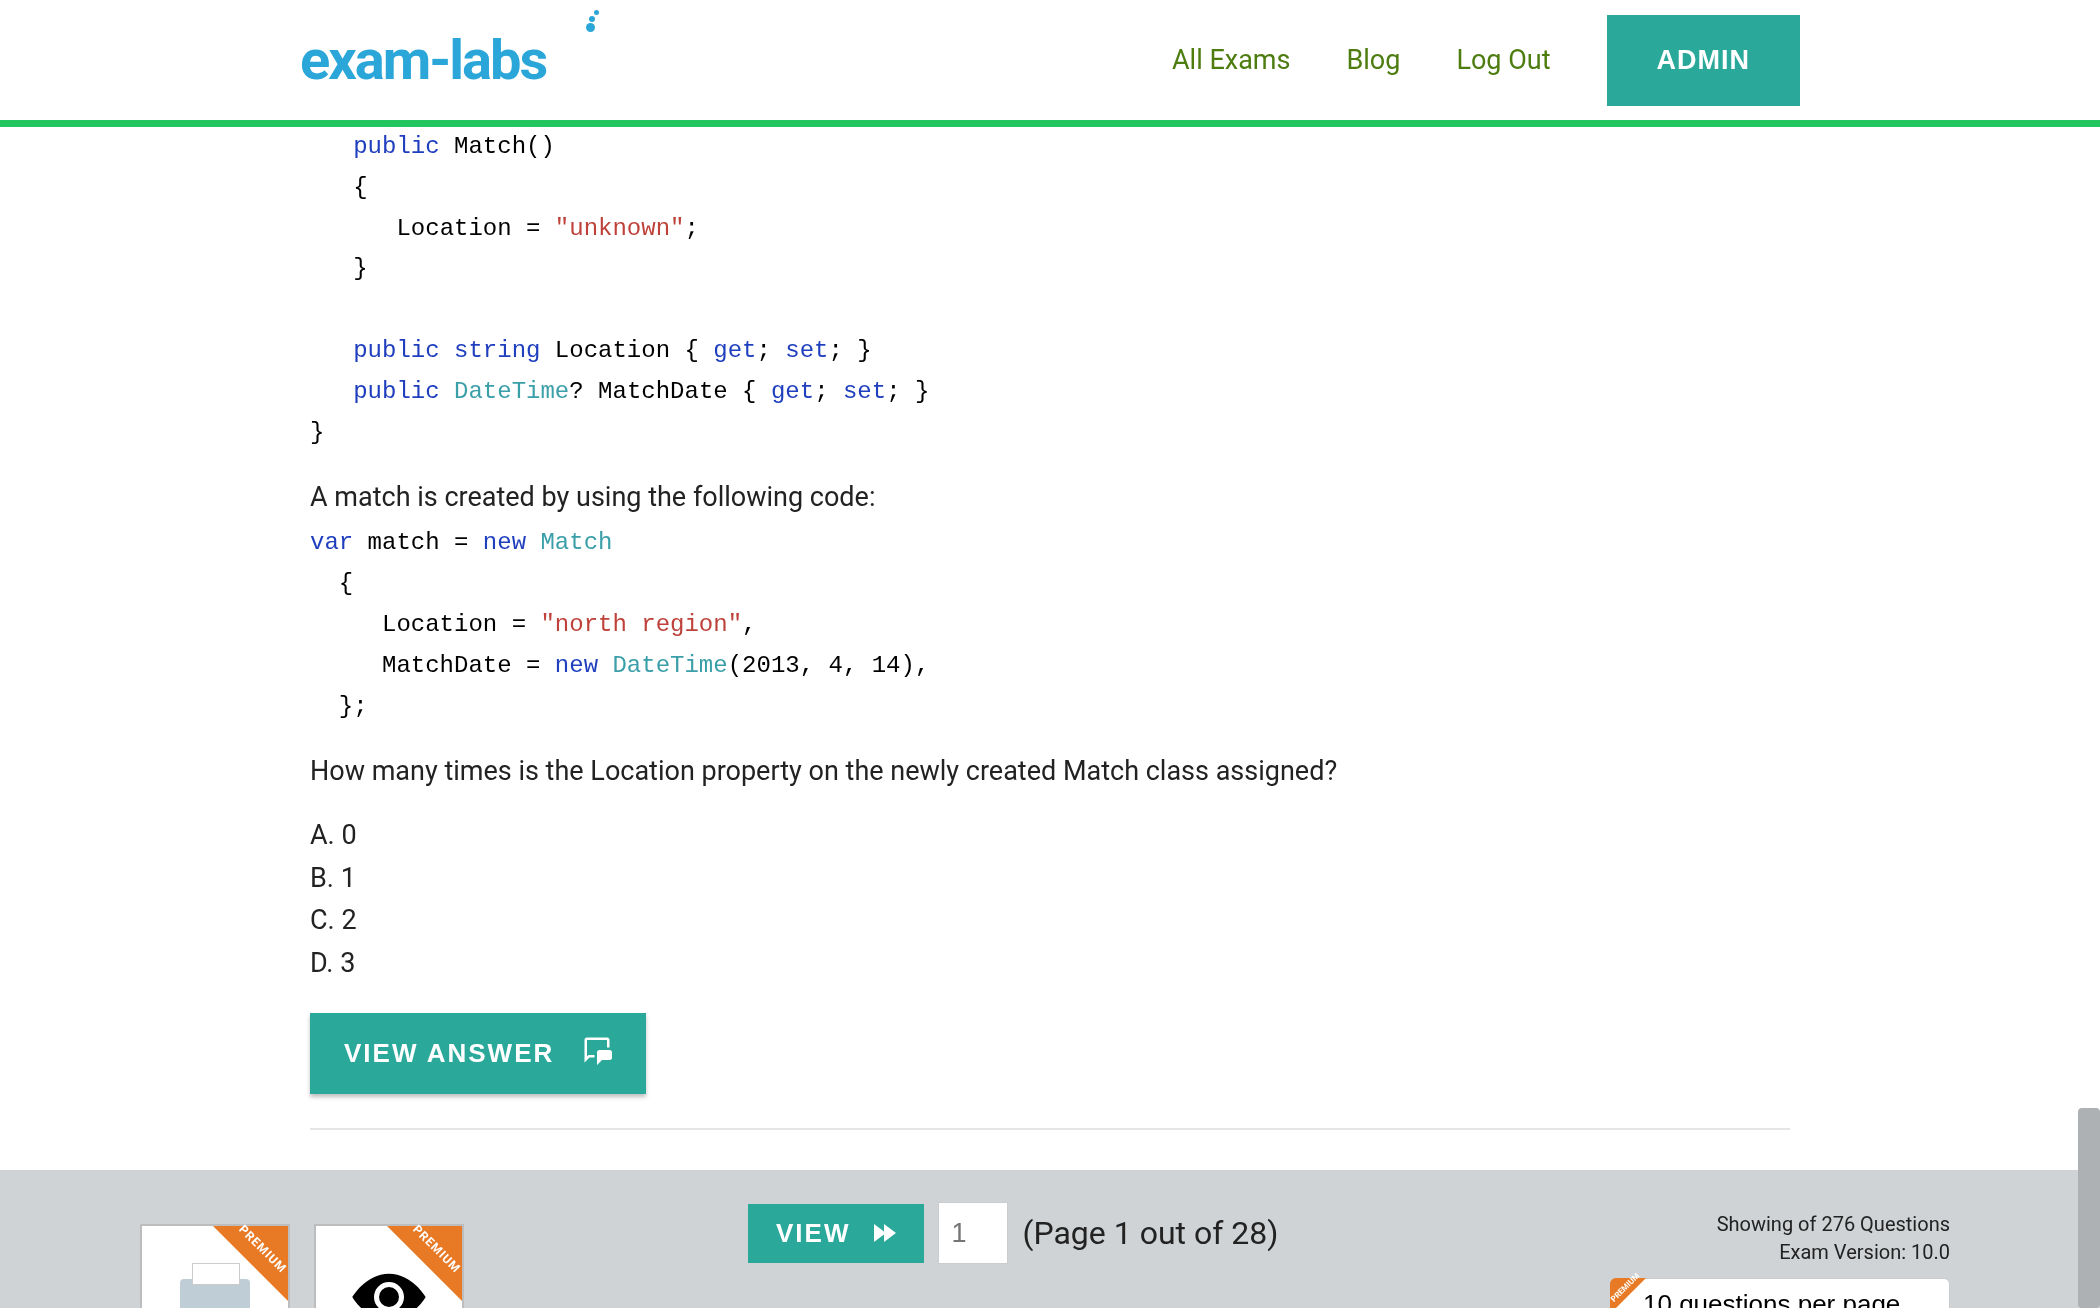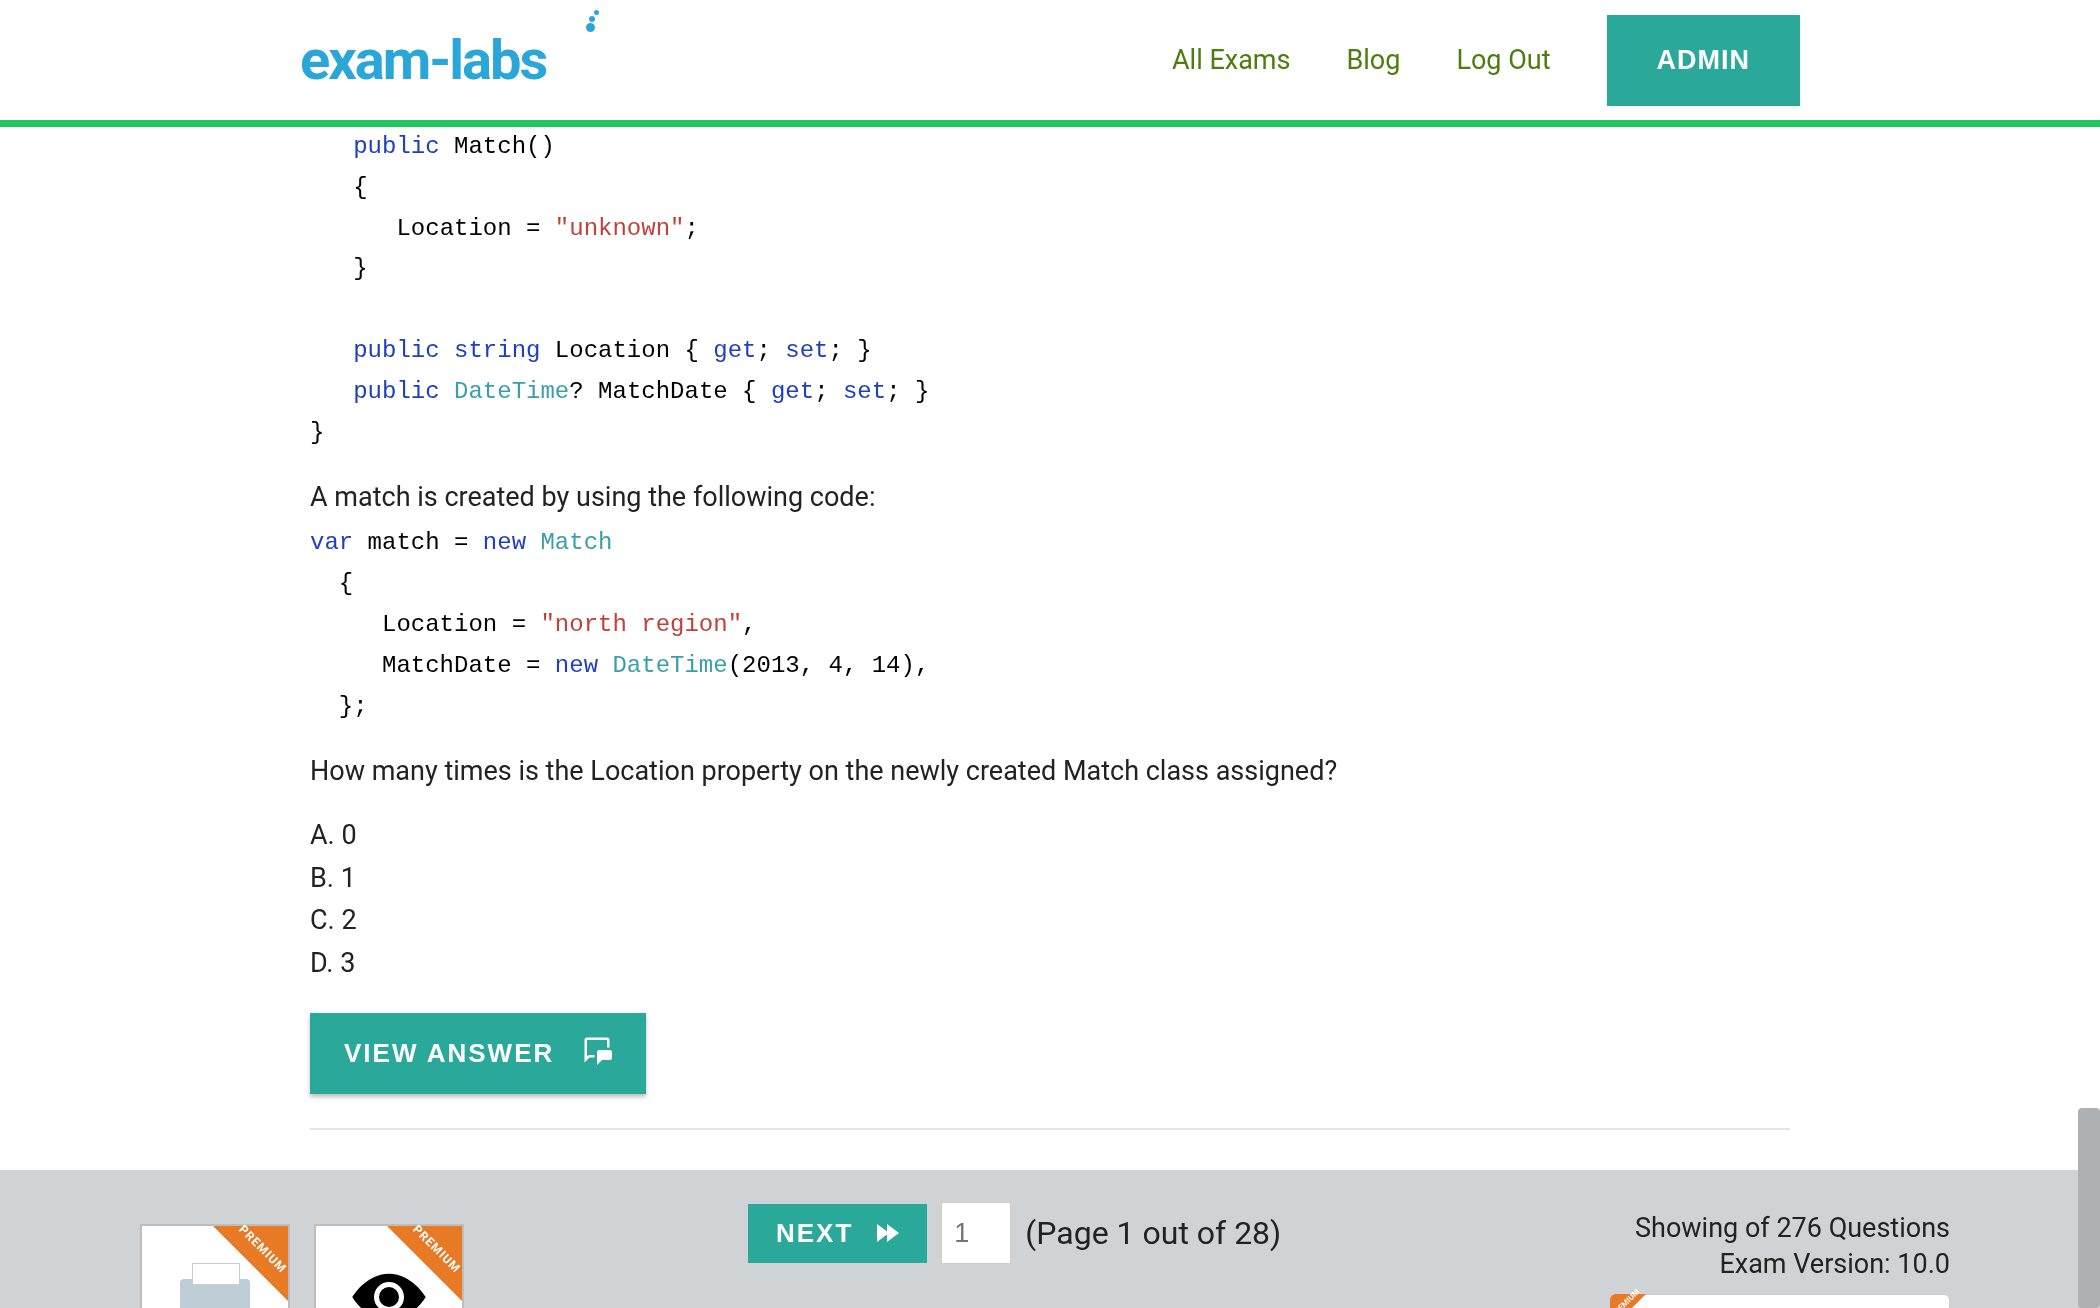--- a/index.html
+++ b/index.html
@@ -208,21 +208,21 @@
     font-size: 32px;
     color: #222;
   }
   .footer-right {
     position: absolute;
     right: 150px;
     top: 42px;
     text-align: right;
   }
   .footer-right .line {
-    font-size: 27px;
+    font-size: 20px;
     color: #222;
     margin-bottom: 4px;
   }
   .select-wrap {
     margin-top: 10px;
     position: relative;
     display: inline-block;
   }
   .select-wrap select {
     font-size: 26px;
@@ -329,21 +329,21 @@
       <div class="eye-icon">
         <svg viewBox="0 0 24 14">
             <path d="M12 0C5 0 1 7 1 7s4 7 11 7 11-7 11-7-4-7-11-7zm0 11.5A4.5 4.5 0 1 1 16.5 7 4.5 4.5 0 0 1 12 11.5zM12 4a3 3 0 1 0 3 3 3 3 0 0 0-3-3z"></path>
           </svg>
       </div>
 
     </div>
 
     <div class="pager">
       <button class="next-btn">
-        <span>NEXT</span>
+        <span>VIEW</span>
         <span class="arrows">
             <span></span>
             <span></span>
           </span>
       </button>
       <input class="page-input" placeholder="1" style="">
       <span class="page-label">(Page 1 out of 28)</span>
     </div>
   </div>
 

